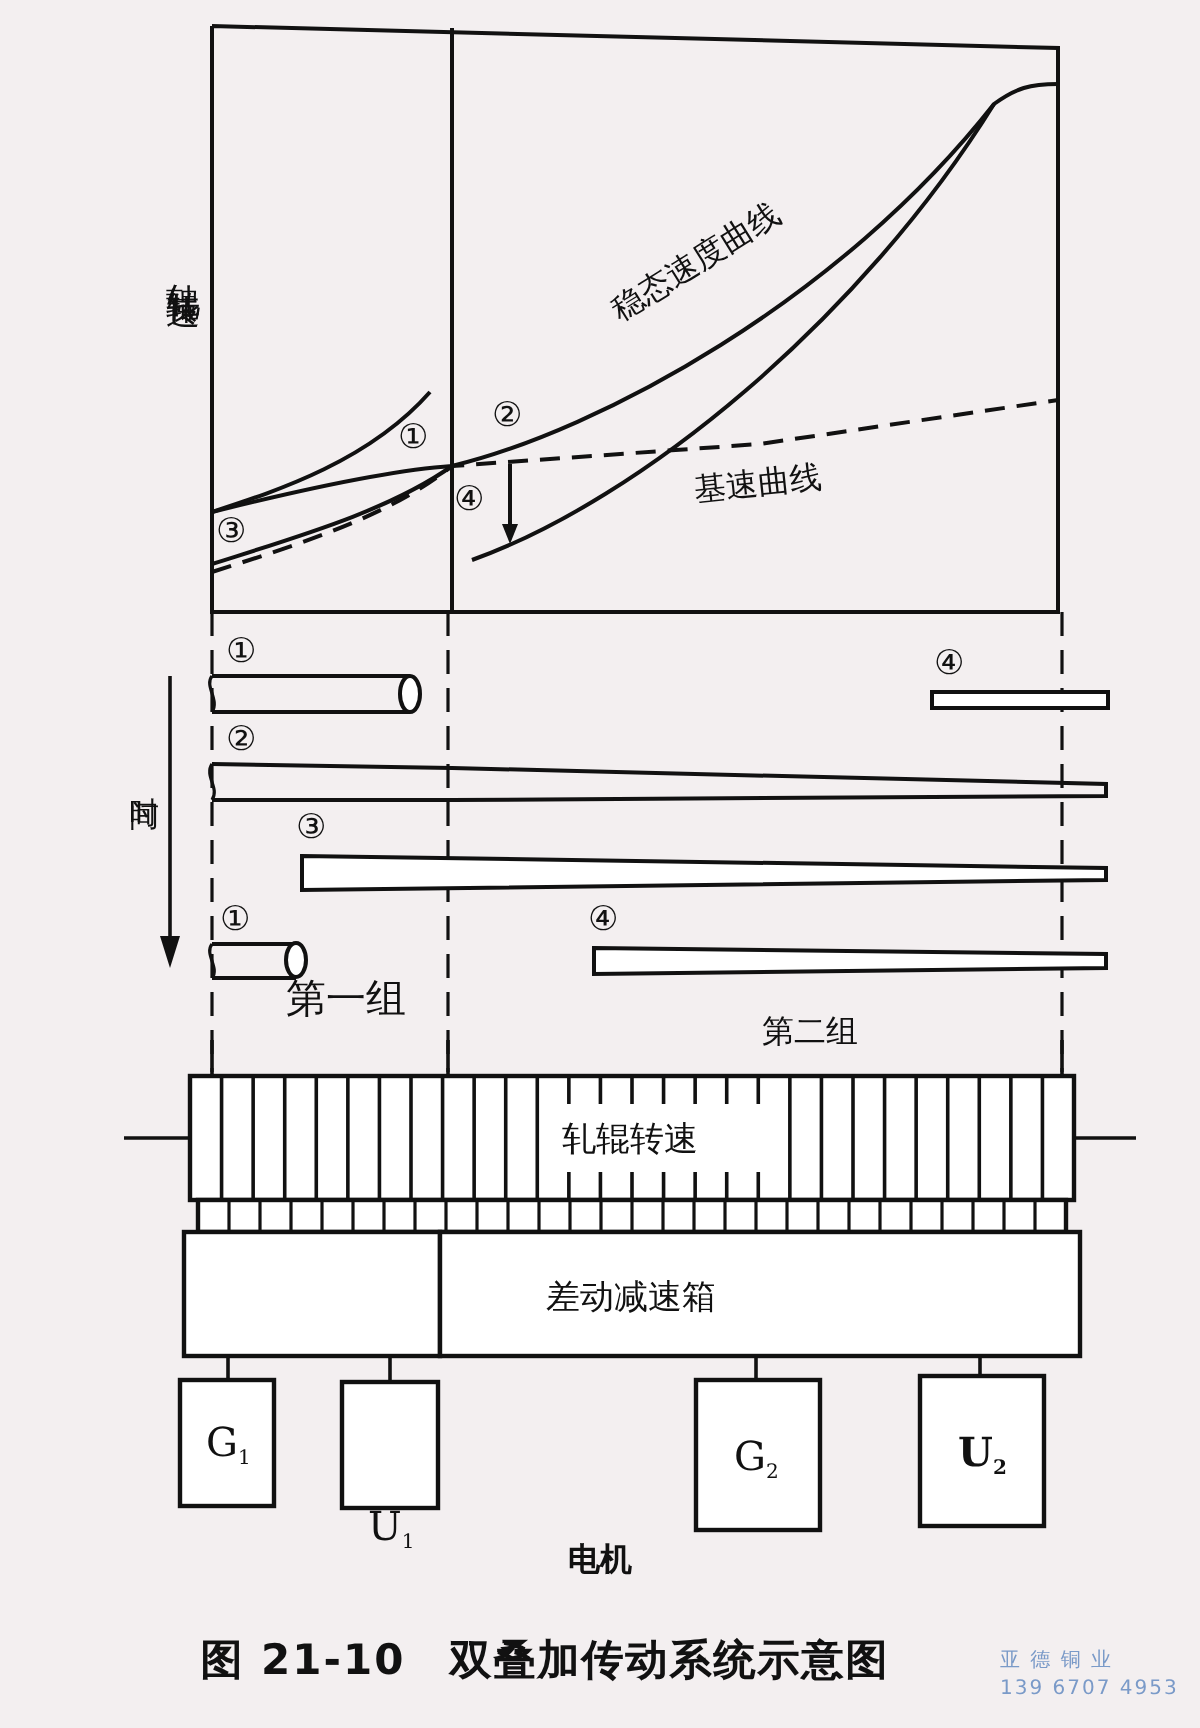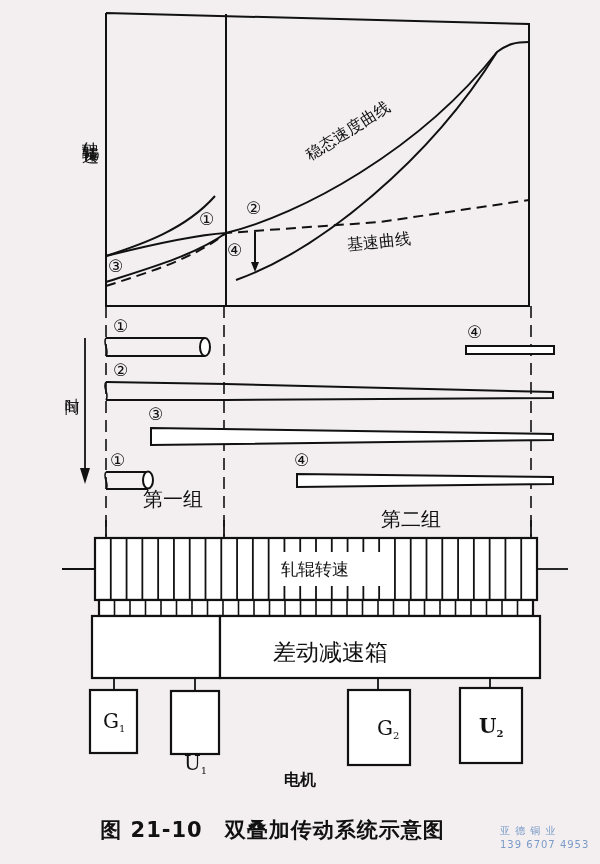--- a/index.html
+++ b/index.html
@@ -167,28 +167,28 @@
 <div class="lbl vert" style="left:62px; top:386px; font-size:15px;">时间</div>
 
 <div class="lbl" style="left:113px; top:316px; font-size:17px;">①</div>
 <div class="lbl" style="left:113px; top:360px; font-size:17px;">②</div>
 <div class="lbl" style="left:148px; top:404px; font-size:17px;">③</div>
 <div class="lbl" style="left:110px; top:450px; font-size:17px;">①</div>
 <div class="lbl" style="left:294px; top:450px; font-size:17px;">④</div>
 <div class="lbl" style="left:467px; top:322px; font-size:17px;">④</div>
 
 <div class="lbl" style="left:143px; top:486px; font-size:20px;">第一组</div>
-<div class="lbl" style="left:381px; top:506px; font-size:20px;">第二组</div>
+<div class="lbl" style="left:381px; top:506px; font-size:16px;">第二组</div>
 
 <div class="lbl" style="left:279px; top:558px; font-size:17px; background:#fff; padding:0 2px;">轧辊转速</div>
-<div class="lbl" style="left:273px; top:637px; font-size:23px;">差动减速箱</div>
+<div class="lbl" style="left:273px; top:637px; font-size:17px;">差动减速箱</div>
 
 <div class="lbl motor-lbl" style="left:103px; top:709px;"><span>G</span><span class="sub">1</span></div>
 <div class="lbl motor-lbl" style="left:184px; top:751px;"><span>U</span><span class="sub">1</span></div>
-<div class="lbl motor-lbl" style="left:377px; top:716px;text-align:center;"><span>G</span><span class="sub">2</span></div>
+<div class="lbl motor-lbl" style="left:367px; top:716px;text-align:center;"><span>G</span><span class="sub">2</span></div>
 <div class="lbl motor-lbl" style="left:479px; top:714px;font-weight:bold;"><span>U</span><span class="sub">2</span></div>
 
 <div class="lbl" style="left:284px; top:770px; font-size:16px; font-weight:bold;">电机</div>
 
 <div class="cap">
   <span class="num">图 21-10</span><span>双叠加传动系统示意图</span>
 </div>
 <div class="wm">
   <div>亚 德 铜 业</div>
   <div>139 6707 4953</div>

